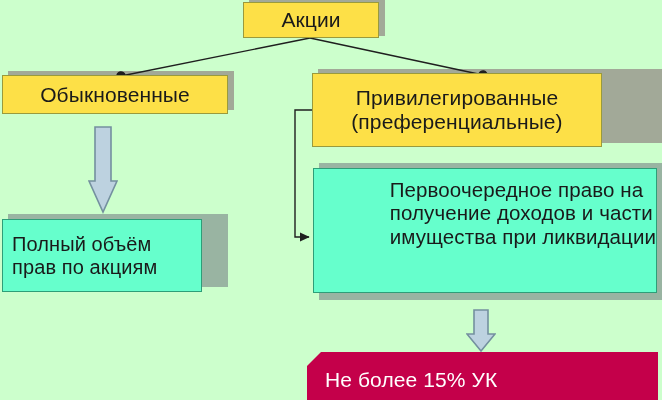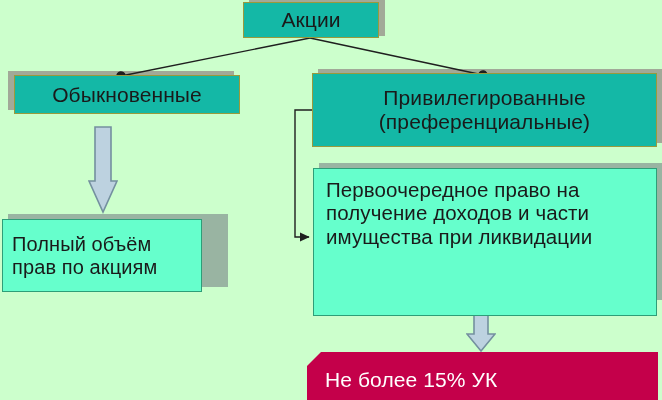--- a/index.html
+++ b/index.html
@@ -30,21 +30,21 @@
     justify-content: center;
     text-align: center;
     color: #1a1a1a;
     line-height: 1.14;
     white-space: pre-line;
     letter-spacing: 0.1px;
   }
 
   
   .node-yellow {
-    background: #14b8a6;
+    background: #fde047;
     border: 1px solid #9a9a3c;
     text-align: center;
   }
   
   .node-teal {
     background: #66ffcc;
     border: 1px solid #2e9e78;
   }
   
   .node-crimson {
@@ -68,42 +68,41 @@
     left: 243px;  top: 2px;
     width: 136px; height: 36px;
     font-size: 21px;
   }
 
   
   #node-ordinary {
     left: 2px;   top: 75px;
     width: 226px; height: 39px;
     font-size: 21px;
-    margin-left: 12px;
   }
   #node-preferred {
     left: 312px; top: 73px;
-    width: 345px; height: 74px;
+    width: 290px; height: 74px;
     font-size: 21px;
   }
 
   
   #node-full-rights {
     left: 2px;   top: 219px;
     width: 200px; height: 73px;
     font-size: 20px;
     align-items: flex-start;
     padding-left: 9px;
     text-align: left;
   }
   #node-priority {
     left: 313px; top: 168px;
-    width: 344px; height: 148px;
+    width: 344px; height: 125px;
     font-size: 20.5px;
-    align-items: flex-start;
+    align-items: flex-end;
     padding-left: 12px;
     text-align: left;
     justify-content: flex-start;
     padding-top: 9px;
   }
 
   
   #node-limit {
     left: 307px; top: 352px;
     width: 351px; height: 58px;

